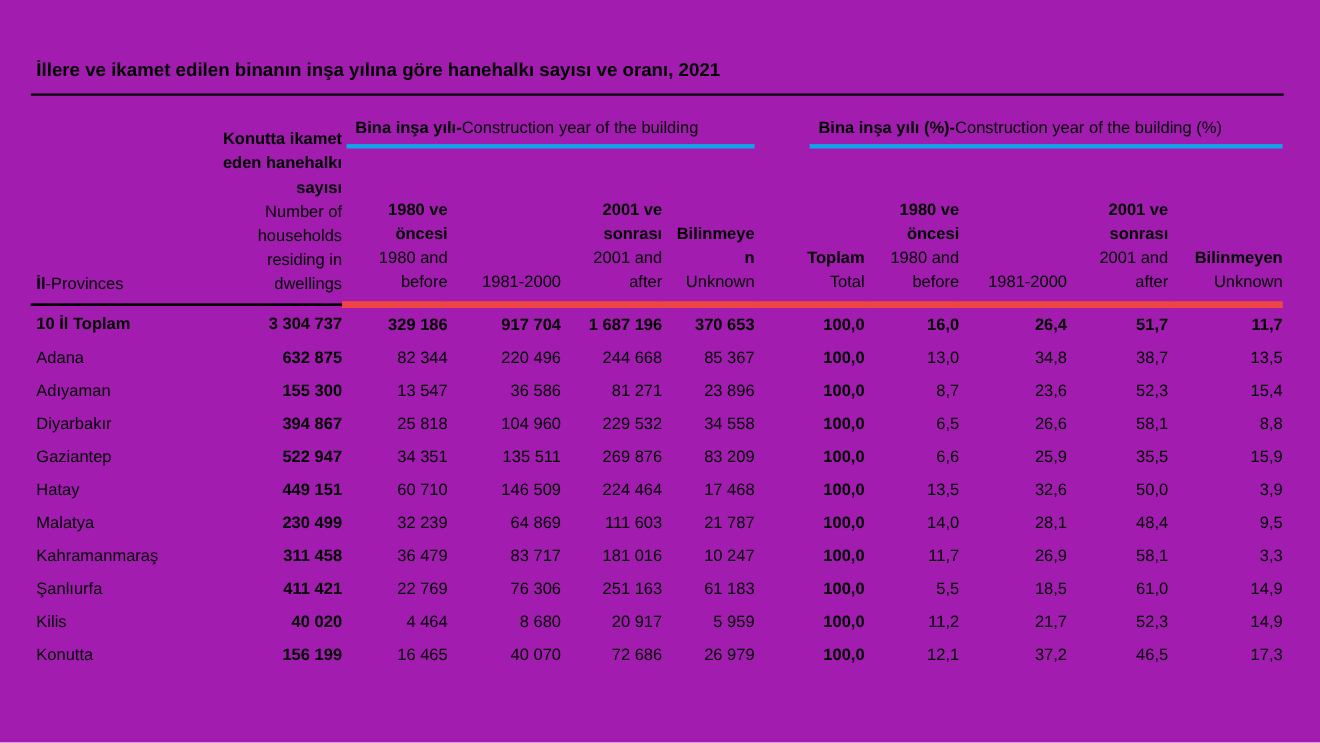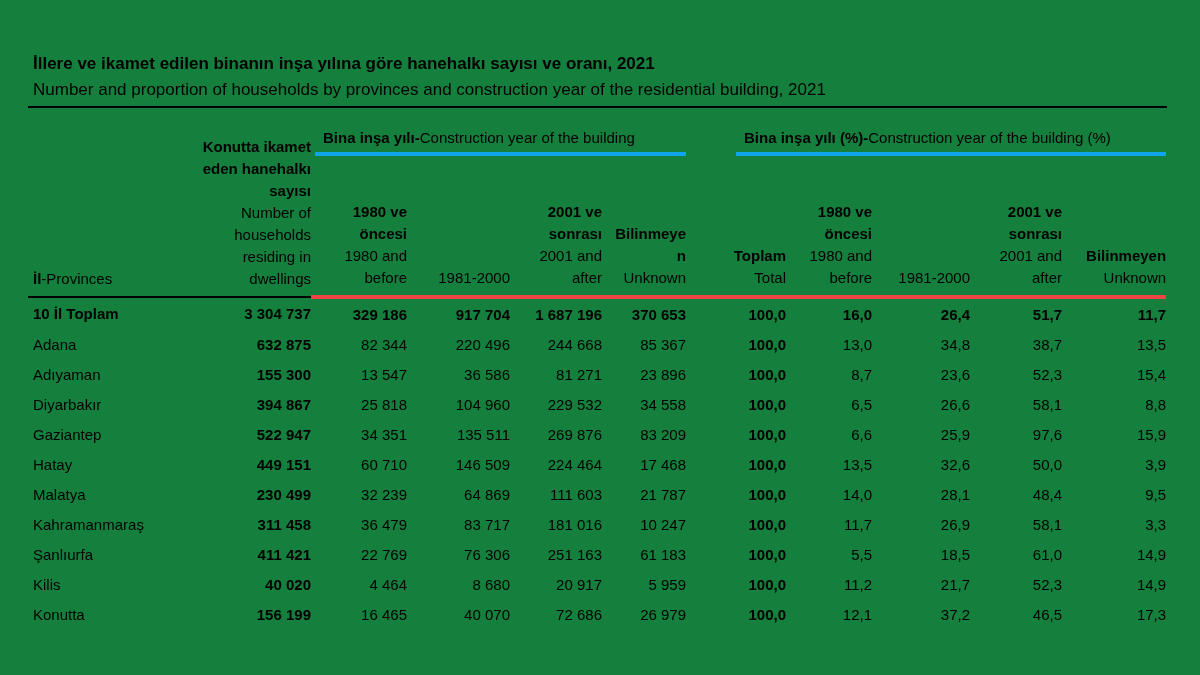--- a/index.html
+++ b/index.html
@@ -6,21 +6,21 @@
     margin: 0;
     padding: 0;
     background: #ffffff;
     color: #000000;
     font-family: "Liberation Sans", "DejaVu Sans", sans-serif;
   }
   .page {
     position: relative;
     width: 1200px;
     height: 675px;
-    background: #15803d;
+    background: #a21caf;
     overflow: hidden;
   }
   .content {
     position: absolute;
     left: 28px;
     top: 53px;
     width: 1139px;
   }
   .titles {
     border-bottom: 2px solid #000000;
@@ -51,21 +51,21 @@
     font-weight: normal;
   }
   thead th {
     vertical-align: bottom;
     line-height: 22px;
   }
   tr.group-row th { height: 48px; }
   tr.col-row th {
     height: 133px;
     padding-bottom: 6px;
-    border-bottom: 4px solid #ef4444;
+    border-bottom: 6px solid #ef4444;
     text-align: right;
   }
   th.prov-h, th.hh-h {
     border-bottom: 2px solid #000000;
     padding-bottom: 6px;
   }
   th.prov-h { text-align: left; padding-left: 5px; }
   th.hh-h   { text-align: right; }
   th.group  { padding: 0; }
   .group-inner {
@@ -93,21 +93,20 @@
   tbody td.b { font-weight: bold; }
 </style>
 </head>
 <body>
 
 <div class="page">
   <div class="content">
 
     <div class="titles">
       <h1 class="title-tr">İllere ve ikamet edilen binanın inşa yılına göre hanehalkı sayısı ve oranı, 2021</h1>
-      <h2 class="title-en">Number and proportion of households by provinces and construction year of the residential building, 2021</h2>
     </div>
 
     <table class="stat">
       <colgroup>
         <col style="width:152px">
           <col style="width:131px">
           <col style="width:96px">
           <col style="width:103px">
         <col style="width:92px">
           <col style="width:84px">
@@ -226,21 +225,21 @@
           <tr>
             <td class="prov">Gaziantep</td>
             <td class="b">522 947</td>
             <td>34 351</td>
             <td>135 511</td>
             <td>269 876</td>
             <td>83 209</td>
             <td class="b">100,0</td>
             <td>6,6</td>
             <td>25,9</td>
-            <td>97,6</td>
+            <td>35,5</td>
             <td>15,9</td>
           </tr>
           <tr>
             <td class="prov">Hatay</td>
             <td class="b">449 151</td>
             <td>60 710</td>
             <td>146 509</td>
             <td>224 464</td>
             <td>17 468</td>
             <td class="b">100,0</td>

